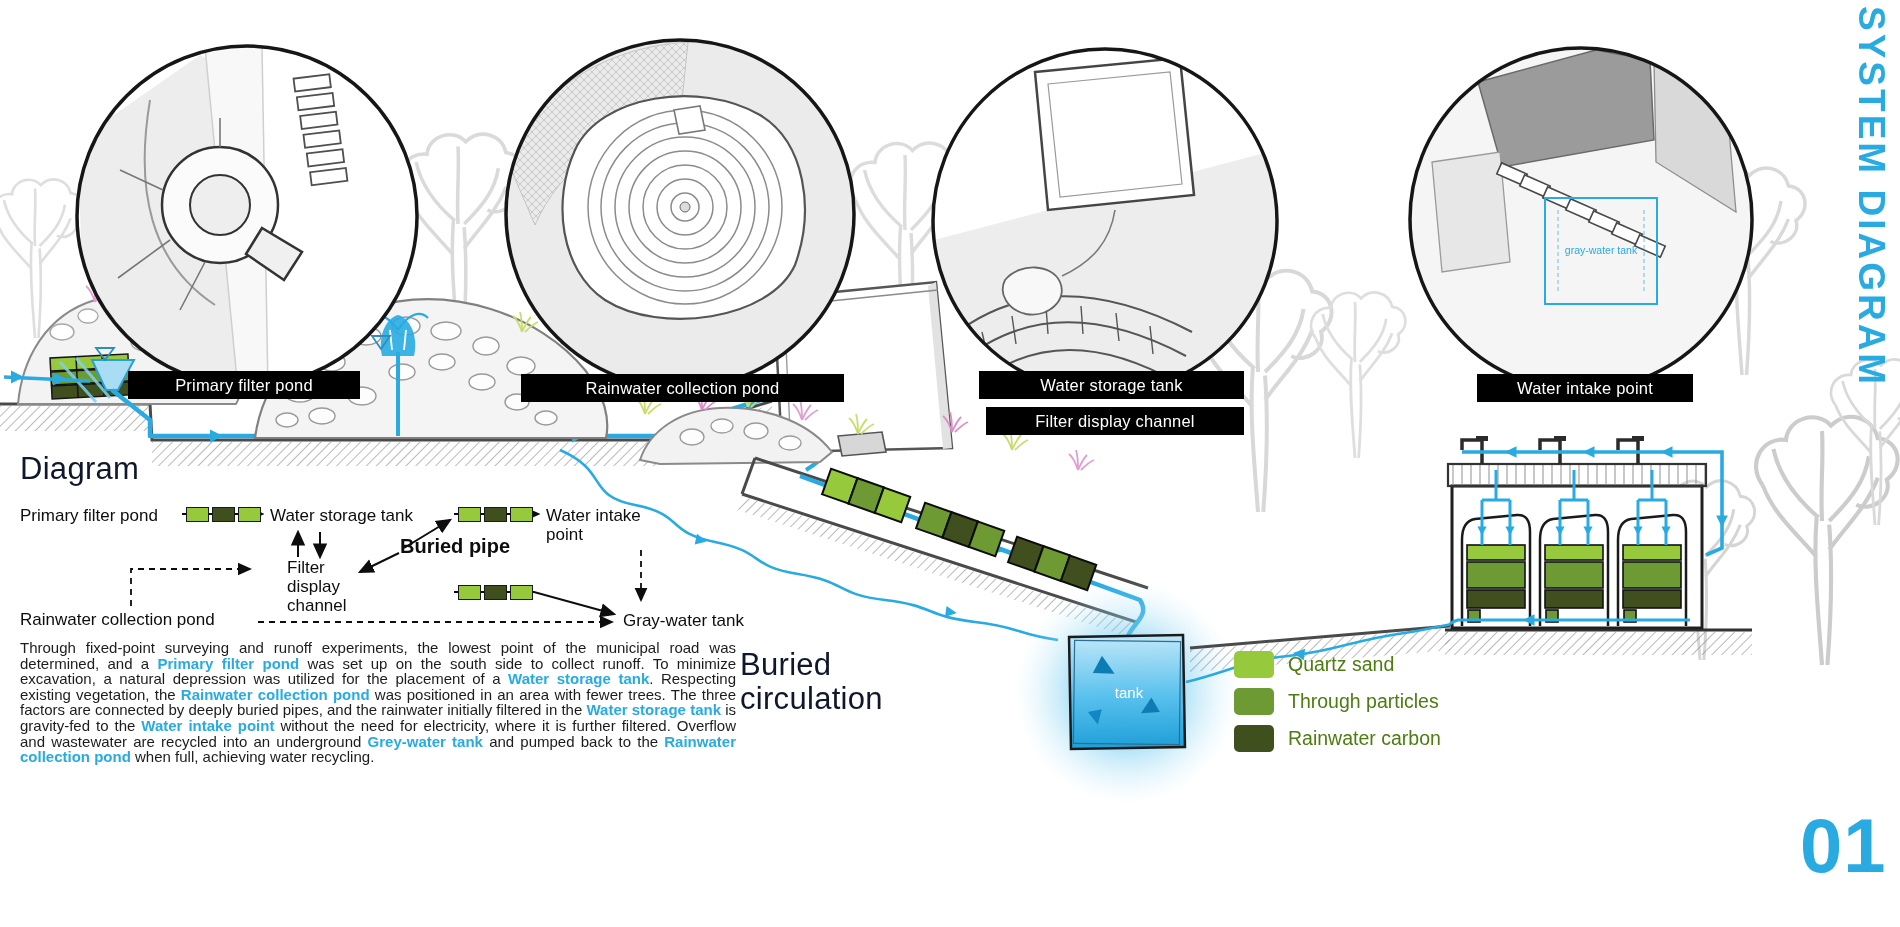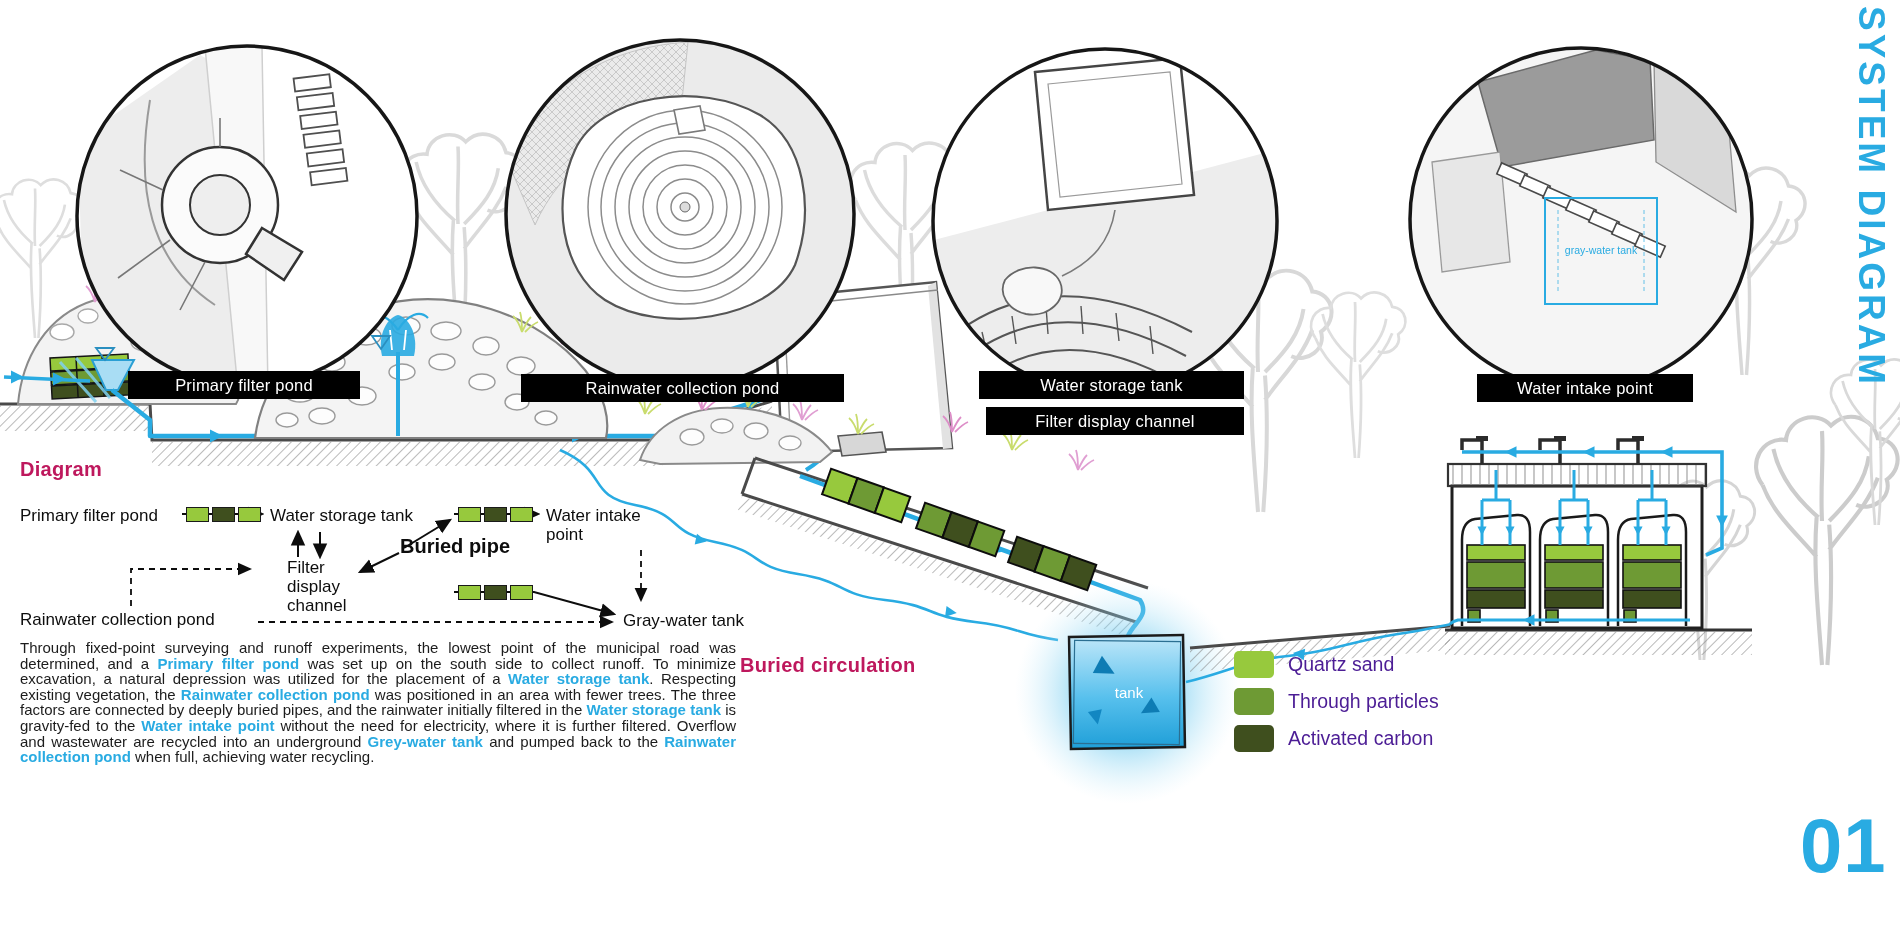--- a/index.html
+++ b/index.html
@@ -8,33 +8,33 @@
   body { position:relative; overflow:hidden; background:#ffffff; color:#111;
          font-family:"Liberation Sans", sans-serif; }
   svg.canvas { position:absolute; left:0; top:0; z-index:1; }
   .abs { position:absolute; z-index:3; }
   .callout-label { position:absolute; z-index:4; background:#000; color:#fff; font-size:16.5px;
       letter-spacing:.2px; display:flex; align-items:center; justify-content:center; }
   .side-title { right:8px; top:6px; color:var(--accent); font-size:37px; font-weight:bold;
       writing-mode:vertical-rl; letter-spacing:3px; z-index:4; }
   .page-number { left:1800px; top:808px; color:var(--accent); font-size:76px; font-weight:800;
       line-height:1; z-index:4; letter-spacing:1px; }
-  .h-big { font-size:20px; font-weight:700; letter-spacing:.3px; color:#be185d; line-height:34px; }
+  .h-big { font-size:31px; font-weight:400; letter-spacing:.3px; color:#0f172a; line-height:34px; }
   .node { font-size:17px; color:#0d0d0d; line-height:19px; }
   .gwt-label { color:var(--accent); font-size:10.5px; text-align:center; z-index:4; }
   .fblocks { display:flex; gap:3px; z-index:3; }
   .fb { width:23px; height:15px; border:1.5px solid #1a1a1a; display:inline-block; }
   .description { left:20px; top:640px; width:716px; font-size:15px; line-height:15.6px;
       text-align:justify; color:#1c1c1c; }
   .description .hl { color:var(--accent); font-weight:bold; }
   .tank-label { left:1070px; top:684px; width:118px; text-align:center; color:#fff; font-size:15px; }
   .legend { left:1234px; top:650px; }
   .legend-row { display:flex; align-items:center; height:28px; margin-bottom:9px; }
   .swatch { width:40px; height:27px; border-radius:5px; display:inline-block; }
-  .legend-label { margin-left:14px; font-size:19.5px; color:#4c1d95; }
+  .legend-label { margin-left:14px; font-size:19.5px; color:#4d7c0f; }
   .water { stroke:var(--accent); fill:none; }
   .water-fill { fill:var(--accent); }
   .waterstroke { stroke:var(--accent); fill:none; }
 </style>
 </head>
 <body>
 
 <svg class="canvas" width="1900" height="927" viewBox="0 0 1900 927">
   <defs>
     <pattern id="hatch" width="7" height="7" patternUnits="userSpaceOnUse" patternTransform="rotate(45)">
@@ -459,15 +459,15 @@
   <div class="legend-row">
     <span class="swatch" style="background: rgb(151, 201, 61);"></span>
     <span class="legend-label">Quartz sand</span>
   </div>
   <div class="legend-row">
     <span class="swatch" style="background: rgb(110, 154, 52);"></span>
     <span class="legend-label">Through particles</span>
   </div>
   <div class="legend-row">
     <span class="swatch" style="background: rgb(63, 79, 30);"></span>
-    <span class="legend-label">Activated carbon</span>
+    <span class="legend-label">Rainwater carbon</span>
   </div>
 </div>
 
 </body></html>

